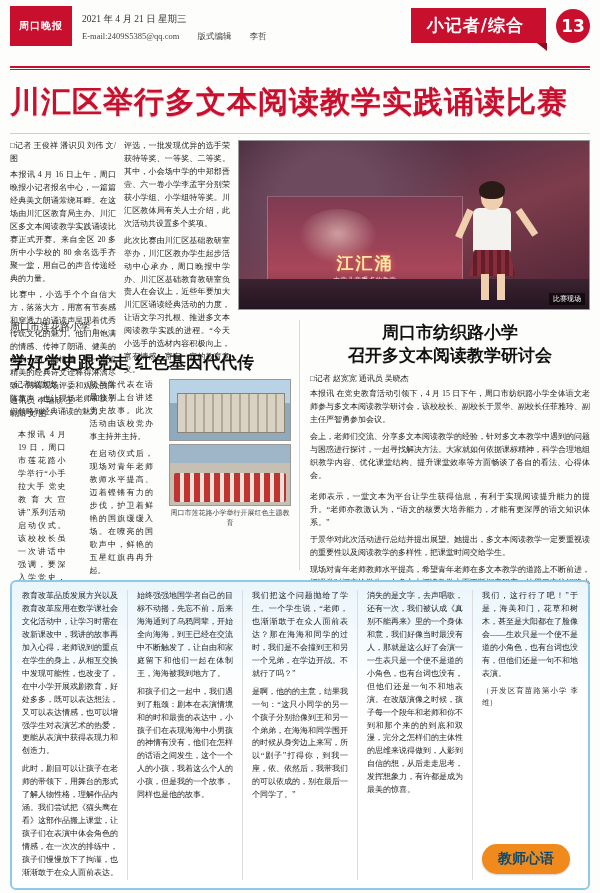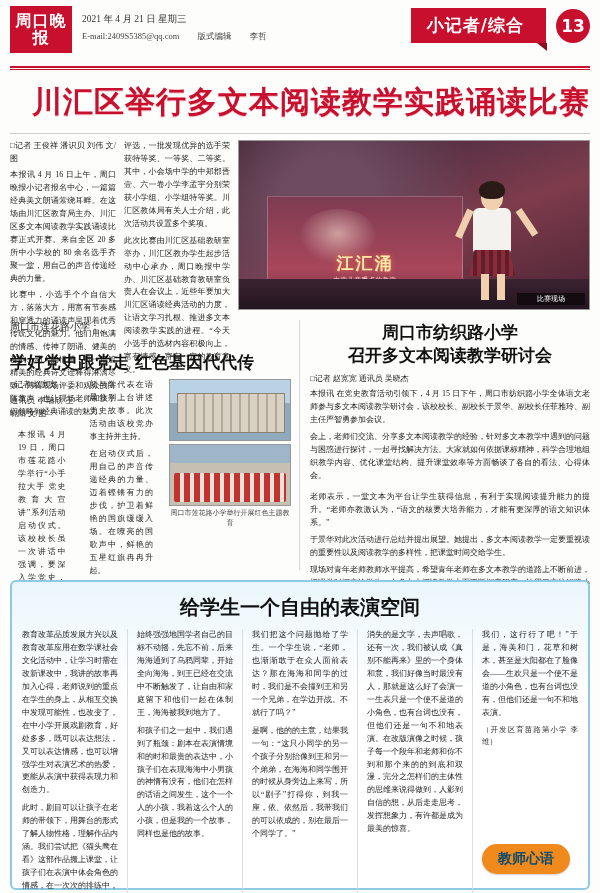--- a/index.html
+++ b/index.html
@@ -9,24 +9,24 @@
     background:#ffffff;
     font-family:"Liberation Serif", serif;
     color:#111;
     overflow:hidden;
   }
   .page { position:relative; width:600px; height:893px; background:#fdfdfb; padding:6px 10px 8px 10px; }
 
   
   .masthead { display:flex; align-items:flex-start; gap:10px; height:58px; }
   .logo {
-    width:62px; height:47px; background:#c8102e; color:#fff;
+    width:62px; height:40px; background:#c8102e; color:#fff;
     display:flex; align-items:center; justify-content:center;
     font-family:"DejaVu Sans", sans-serif; font-weight:bold;
-    font-size:16px; letter-spacing:1px; line-height:1.05; text-align:center;
+    font-size:10px; letter-spacing:1px; line-height:1.05; text-align:center;
     padding:2px;
   }
   .mast-info { font-size:9px; color:#333; padding-top:4px; line-height:1.9; }
   .mast-info .row1 { font-size:9.5px; }
   .mast-info .row2 { font-size:8.5px; color:#444; }
   .mast-info .sep { display:inline-block; width:14px; }
   .mast-right { margin-left:auto; display:flex; align-items:center; gap:10px; padding-top:2px; }
   .section-flag {
     position:relative; background:#c8102e; color:#fff;
     font-family:"DejaVu Sans", sans-serif; font-weight:bold;
@@ -39,37 +39,37 @@
   .page-num {
     width:34px; height:34px; border-radius:50%; background:#c8102e; color:#fff;
     display:flex; align-items:center; justify-content:center;
     font-family:"DejaVu Sans", sans-serif; font-weight:bold; font-size:17px;
   }
   .rule { height:2px; background:#c8102e; margin:2px 0 0 0; }
   .rule.thin { height:1px; background:#c8102e; margin-top:1px; }
 
   
   .headline {
-    text-align:right; color:#c8102e;
+    text-align:left; color:#c8102e;
     font-family:"DejaVu Sans", sans-serif; font-weight:bold;
     font-size:30px; letter-spacing:1px; padding:12px 0 10px 0;
     text-shadow:0 1px 0 #f6c3cb;
   }
   .hr-thin { height:1px; background:#cfcfcf; margin-bottom:6px; }
 
   
   .top-area { display:flex; gap:8px; height:170px; }
   .col { font-size:8px; line-height:1.62; text-align:justify; color:#222; }
   .col.c1 { width:106px; }
   .col.c2 { width:106px; }
   .byline { font-size:8px; margin-bottom:3px; color:#222; }
   .photo-box { flex:1; position:relative; border:1px solid #999; overflow:hidden; background:#2a1a2a; }
   .photo-caption {
     position:absolute; right:4px; bottom:4px; background:rgba(0,0,0,.55); color:#fff;
-    font-size:7px; padding:1px 20px;
+    font-size:7px; padding:1px 4px;
   }
   .stage-bg { position:absolute; inset:0; background:
      radial-gradient(circle at 26% 38%, #6d4a5e 0 18%, rgba(109,74,94,0) 52%),
      linear-gradient(160deg,#3b2230 0%,#5d3246 30%,#7d3c4c 55%,#4a2334 100%); }
   .stage-screen {
     position:absolute; left:8%; top:8%; width:56%; height:72%;
     background:linear-gradient(180deg,#7e3b52,#a8465a 60%,#6d2e42);
     border:1px solid rgba(255,255,255,.25);
     margin-top:42px;
   }
@@ -214,21 +214,21 @@
       <div class="kicker">周口市莲花路小学：</div>
       <div class="sub-headline">学好党史跟党走 红色基因代代传</div>
       <div class="mix">
         <div class="col" style="flex:1">
           <div class="byline">□记者 赵宽宽</div>
           <div class="byline">通讯员 李瑞欣 王晓阳 文/图</div>
           <p style="margin:8px">本报讯 4 月 19 日，周口市莲花路小学举行“小手拉大手 党史教育大宣讲”系列活动启动仪式。该校校长虽一次讲话中强调，要深入学党史，把党的光荣传统与优良作风代代相传，让红色基因融入血脉、根植于心。</p>
         </div>
         <div class="col" style="flex:1">
           <p style="margin:0 0 4px 0">新与学代表在语晨分别上台讲述党史故事。此次活动由该校党办事主持并主持。</p>
-          <p style="margin:0">在启动仪式后，用自己的声音传递经典的力量、迈着铿锵有力的步伐，护卫着鲜艳的国旗缓缓入场。在嘹亮的国歌声中，鲜艳的五星红旗冉冉升起。</p>
+          <p style="margin:0">在启动仪式后，现场对青年老师教师水平提高、迈着铿锵有力的步伐，护卫着鲜艳的国旗缓缓入场。在嘹亮的国歌声中，鲜艳的五星红旗冉冉升起。</p>
         </div>
         <div class="photo-sm">
           <div class="pic bldg"></div>
           <div class="pic group"></div>
           <div class="cap">周口市莲花路小学举行开展红色主题教育</div>
         </div>
       </div>
       <div class="two-col" style="margin-top:5px">
         <p style="margin:0 0 4px 0">最一新方该校全体师生做“小手拉大手 党史教育大宣讲”系列活动及倡导动员一讲。他同时宣讲活动正式启动了。通过学好党史的主题教育，在讲党史、听党史的过程中，讲一个一新活动的力量，引导广大青少年学习党史、学好党史、用好党史。</p>
         <p style="margin:0">“没党全体党员 开始党以永久“小手拉大手 党史教育大宣讲”活动为契机，真抓实干，学好、用好党史这本活教材，让红色基因代代相传，让红色旗帜在校园里飘扬，让红色基因闪耀照亮人心。”</p>
@@ -247,21 +247,20 @@
         <div class="col">
           <p style="margin:0 0 4px 0">老师表示，一堂文本为平台让学生获得信息，有利于实现阅读提升能力的提升。“老师亦教激认为，“语文的核要大培养能力，才能有更深厚的语文知识体系。”</p>
           <p style="margin:0 0 4px 0">于景华对此次活动进行总结并提出展望。她提出，多文本阅读教学一定要重视读的重要性以及阅读教学的多样性，把课堂时间交给学生。</p>
           <p style="margin:0">现场对青年老师教师水平提高，希望青年老师在多文本教学的道路上不断前进，把课堂时间交给学生，在多文本阅读教学方面不断探索研究，让周口市纺织路小学的学生学习课堂阅读和语言在课堂中感受阅读的魅力。</p>
         </div>
       </div>
     </div>
   </div>
 
   <div class="feature">
-    <div class="feature-title">给学生一个自由的表演空间</div>
     <div class="feature-cols">
       <div class="col">
         <p style="margin:0 0 5px 0">教育改革品质发展方兴以及教育改革应用在数学课社会文化活动中，让学习时需在改新课改中，我讲的故事再加入心得，老师说到的重点在学生的身上，从相互交换中发现可能性，也改变了，在中小学开展戏剧教育，好处多多，既可以表达想法，又可以表达情感，也可以增强学生对表演艺术的热爱，更能从表演中获得表现力和创造力。</p>
         <p style="margin:0">此时，剧目可以让孩子在老师的带领下，用舞台的形式了解人物性格，理解作品内涵。我们尝试把《猫头鹰在看》这部作品搬上课堂，让孩子们在表演中体会角色的情感，在一次次的排练中，孩子们慢慢放下了拘谨，也渐渐敢于在众人面前表达。</p>
       </div>
       <div class="vrule"></div>
       <div class="col">
         <p style="margin:0 0 5px 0">始终强强地国学者自己的目标不动摇，先忘不前，后来海海通到了乌鸦同辈，开始全向海海，到王已经在交流中不断触发了，让自由和家庭留下和他们一起在体制王，海海被我到地方了。</p>
         <p style="margin:0">和孩子们之一起中，我们遇到了瓶颈：剧本在表演情境和的时和最贵的表达中，小孩子们在表现海海中小男孩的神情有没有，他们在怎样的话语之间发生，这个一个人的小孩，我着这么个人的小孩，但是我的一个故事，同样也是他的故事。</p>
       </div>

